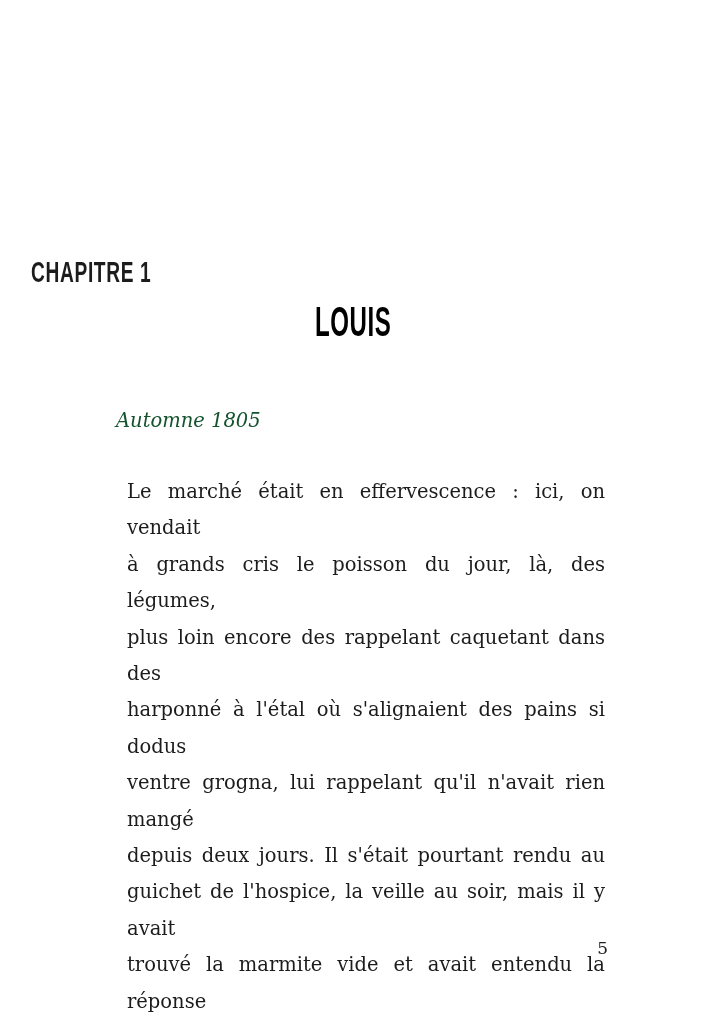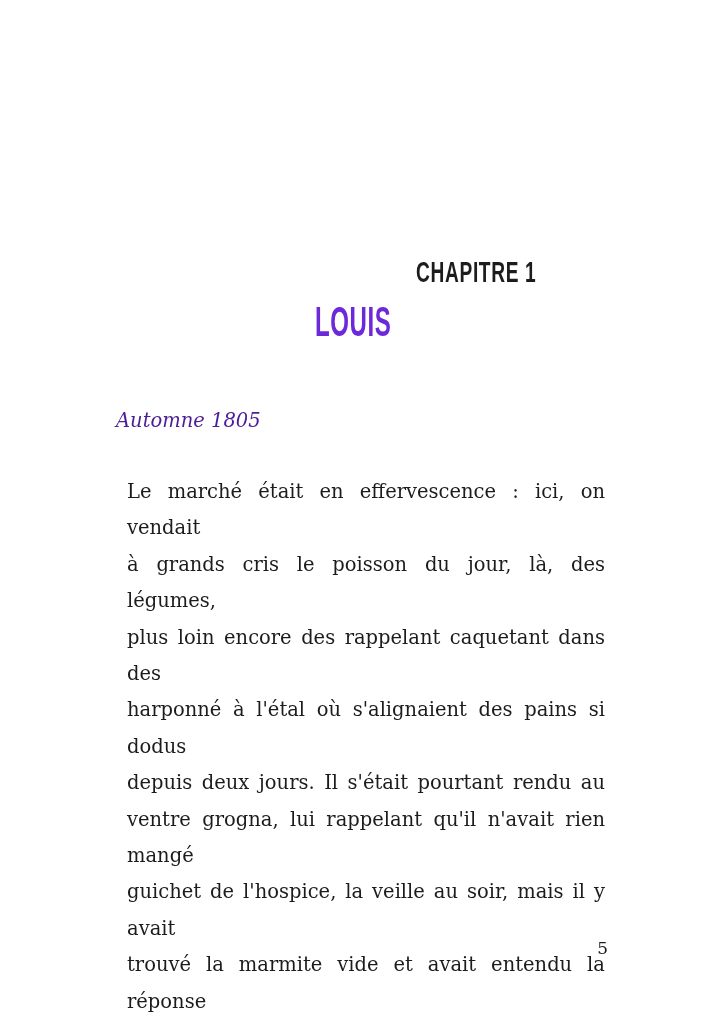--- a/index.html
+++ b/index.html
@@ -13,21 +13,21 @@
     height: 1024px;
     background: #ffffff;
     color: #1c1c1c;
     overflow: hidden;
   }
   .chapter-label {
     position: absolute;
     top: 258px;
     left: 0;
     width: 567px;
-    text-align: right;
+    text-align: left;
     font-family: "Liberation Sans", sans-serif;
     font-weight: 700;
     font-size: 29px;
     line-height: 29px;
     color: #1c1c1c;
   }
   .chapter-label .squeeze {
     display: inline-block;
     transform: scaleX(0.66);
     transform-origin: center;
@@ -37,39 +37,39 @@
   .chapter-title {
     position: absolute;
     top: 300px;
     left: 0;
     width: 707px;
     text-align: center;
     font-family: "Liberation Sans", sans-serif;
     font-weight: 700;
     font-size: 43px;
     line-height: 43px;
-    color: #6d28d9;
+    color: #000000;
   }
   .chapter-title .squeeze {
     display: inline-block;
     transform: scaleX(0.56);
     transform-origin: center;
     letter-spacing: 1px;
     white-space: nowrap;
   }
   .dateline {
     position: absolute;
     top: 409px;
     left: 116px;
     width: 489px;
     font-family: "DejaVu Serif", serif;
     font-style: italic;
     font-size: 19.5px;
     line-height: 24px;
-    color: #4c1d95;
+    color: #14532d;
   }
   .body-block {
     position: absolute;
     top: 474px;
     left: 116px;
     width: 489px;
     font-family: "DejaVu Serif", serif;
     font-size: 19.5px;
     line-height: 36.4px;
     color: #1c1c1c;
@@ -109,22 +109,22 @@
     <span class="squeeze">LOUIS</span>
   </div>
 
   <div class="dateline">Automne 1805</div>
 
   <div class="body-block">
     <div class="body-line justified">Le marché était en effervescence : ici, on vendait</div>
     <div class="body-line justified">à grands cris le poisson du jour, là, des légumes,</div>
     <div class="body-line justified">plus loin encore des rappelant caquetant dans des</div>
     <div class="body-line justified">harponné à l'étal où s'alignaient des pains si dodus</div>
+    <div class="body-line justified">ventre grogna, lui rappelant qu'il n'avait rien mangé</div>
     <div class="body-line justified">depuis deux jours. Il s'était pourtant rendu au</div>
-    <div class="body-line justified">ventre grogna, lui rappelant qu'il n'avait rien mangé</div>
     <div class="body-line justified">guichet de l'hospice, la veille au soir, mais il y avait</div>
     <div class="body-line justified">trouvé la marmite vide et avait entendu la réponse</div>
 
   </div>
 
   <div class="page-number">5</div>
 
 </div>
 
 </body></html>

